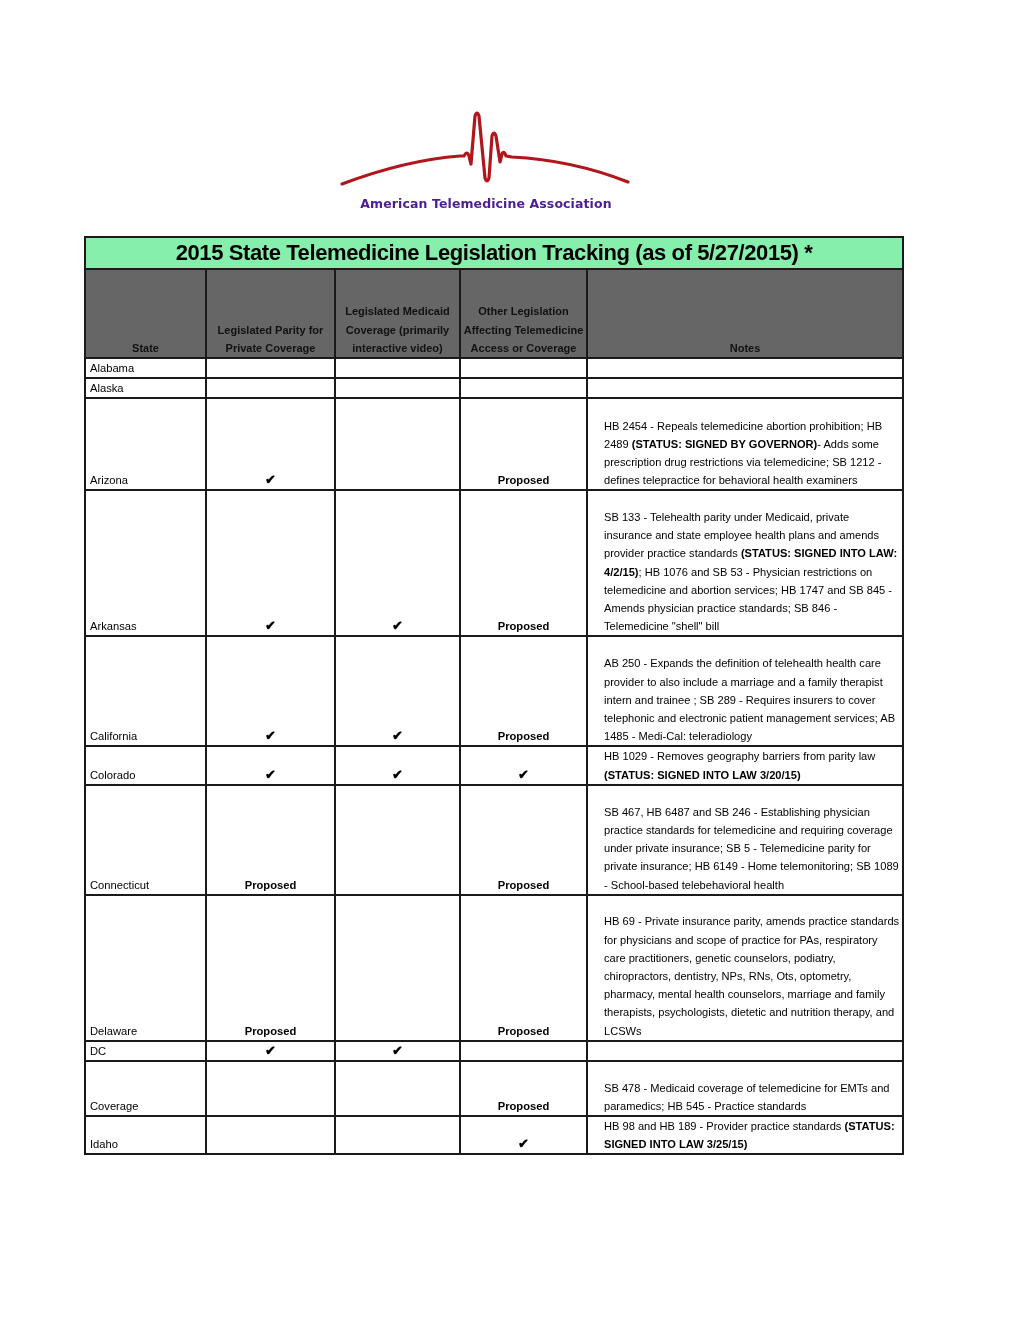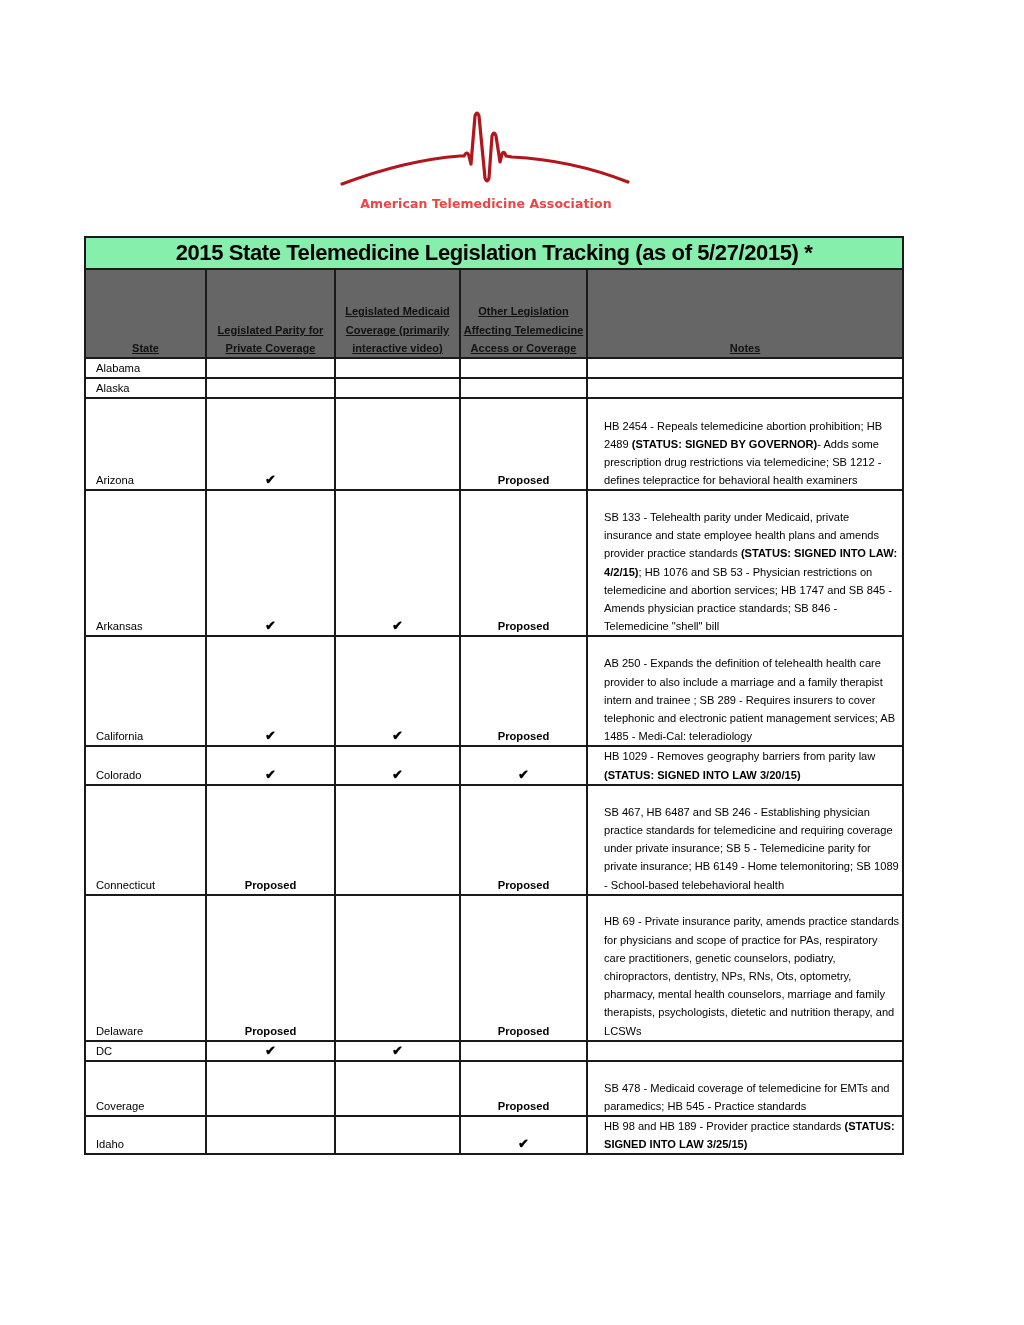--- a/index.html
+++ b/index.html
@@ -2,30 +2,30 @@
 <html><head>
 <meta charset="utf-8">
 <style>
   html, body { margin:0; padding:0; background:#ffffff; }
   body { width:1024px; height:1325px; position:relative; overflow:hidden;
          font-family:"Liberation Sans", sans-serif; color:#000; }
   .logo { position:absolute; left:336px; top:108px; width:300px; height:110px; }
   .logo svg { position:absolute; left:0; top:0; }
   .logo-text { position:absolute; left:0; top:88px; width:300px; text-align:center;
                font-family:"DejaVu Sans", sans-serif; font-weight:bold; font-size:12.5px;
-               color:#ef4444; letter-spacing:0.1px; }
+               color:#4c1d95; letter-spacing:0.1px; }
   .sheet { position:absolute; left:84px; top:236px; width:818px; }
   table { border-collapse:collapse; width:818px; table-layout:fixed;
           font-family:"Liberation Sans", sans-serif; font-size:11.2px; }
   td, th { border:2px solid #1a1a1a; padding:0 2px; vertical-align:bottom; line-height:18.2px; }
   .title-cell { height:30px; text-align:center; font-weight:bold; font-size:22px;
                 line-height:30px; vertical-align:middle; background:#86efac; letter-spacing:-0.4px; }
   .hdr th { background:#666666; height:87px; font-weight:bold; font-size:11px;
-            color:#111; text-decoration:underline; text-align:center; line-height:18.2px; }
-  .c-state { text-align:left; padding-left:10px; }
+            color:#111; text-align:center; line-height:18.2px; }
+  .c-state { text-align:left; padding-left:4px; }
   .c-mid { text-align:center; font-weight:bold; }
   .c-notes { text-align:left; padding-left:16px; font-size:11.1px; }
   .check { font-size:13px; font-weight:bold; }
   .b { font-weight:bold; }
 </style>
 </head>
 <body>
 
 <div class="logo">
   <svg width="300" height="90" viewBox="0 0 300 90">

